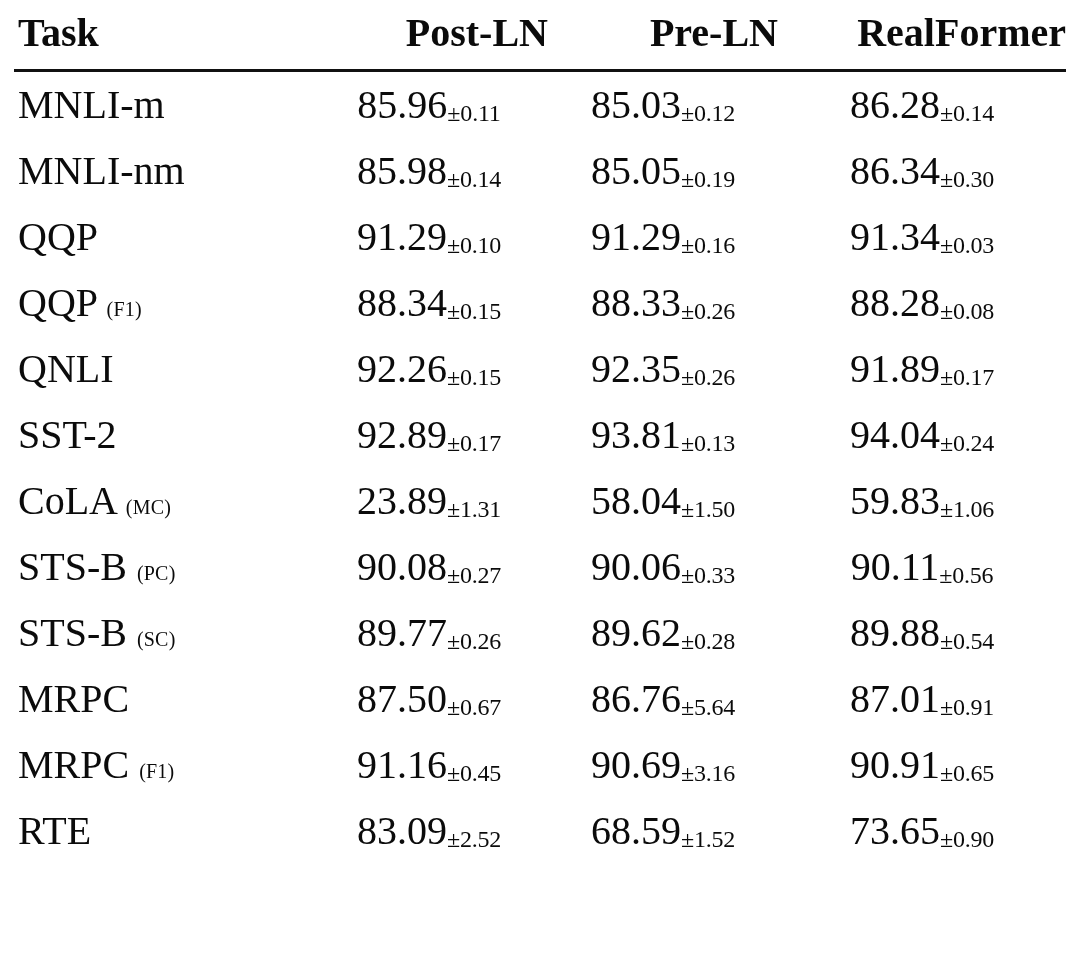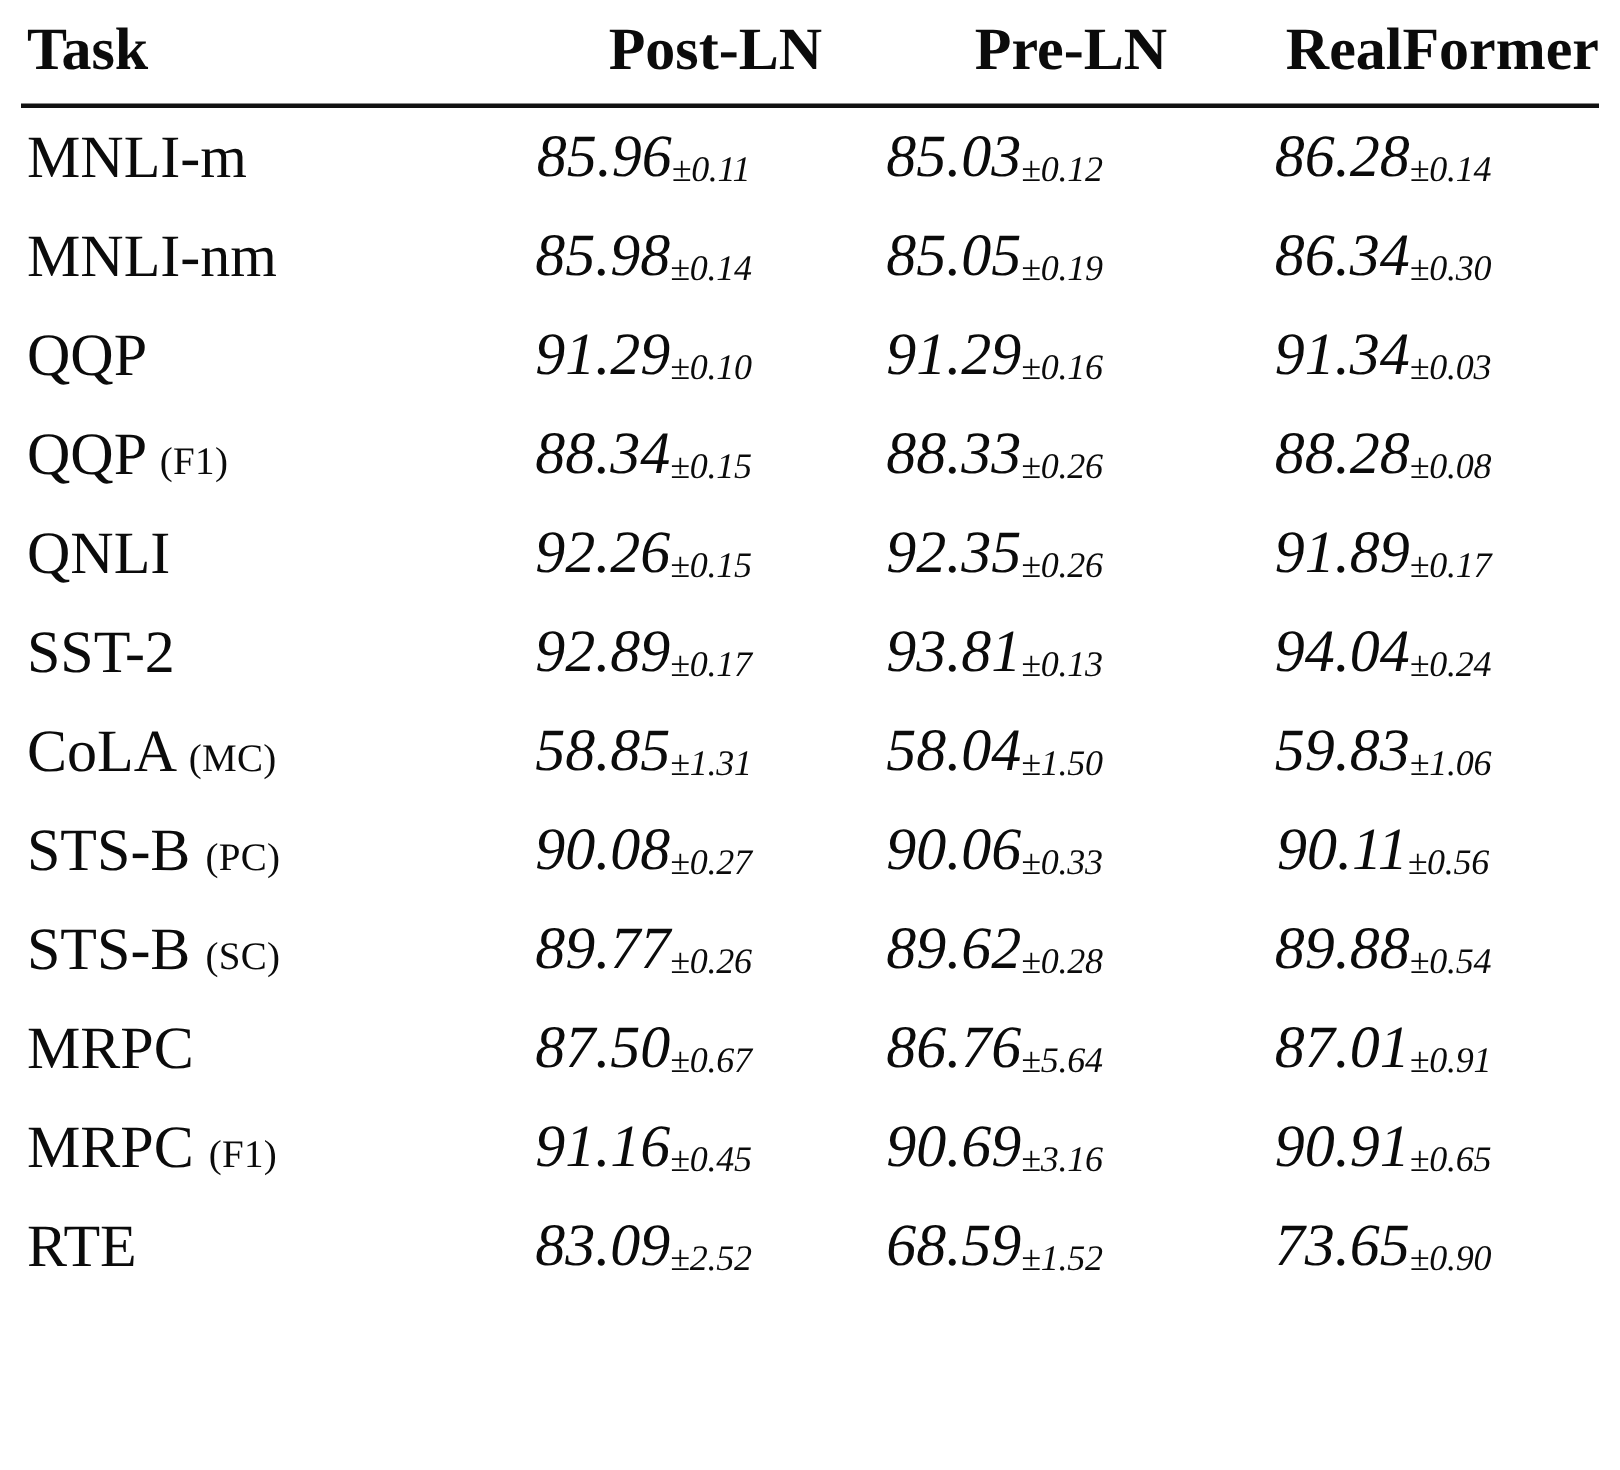--- a/index.html
+++ b/index.html
@@ -59,24 +59,23 @@
     height: 48px;
   }
   tbody td.task-cell {
     text-align: left;
     padding-left: 4px;
     white-space: nowrap;
   }
   tbody td.num-cell {
     text-align: center;
     white-space: nowrap;
-    font-style: italic;
   }
   .metric {
-    font-size: 26px;
+    font-size: 20px;
     letter-spacing: 0.2px;
   }
   .val {
     font-size: 40px;
   }
   .pm {
     font-size: 24px;
     vertical-align: -0.14em;
     letter-spacing: -0.2px;
   }
@@ -206,21 +205,21 @@
           <span class="val">94.04</span><span class="pm"><span class="pmsym">±</span><span>0.24</span></span>
         </td>
       </tr>
 
       <tr>
         <td class="task-cell">
           <span>CoLA</span>
           <span class="metric">(MC)</span>
         </td>
         <td class="num-cell">
-          <span class="val">58.85</span><span class="pm"><span class="pmsym">±</span><span>1.31</span></span>
+          <span class="val">23.89</span><span class="pm"><span class="pmsym">±</span><span>1.31</span></span>
         </td>
         <td class="num-cell">
           <span class="val">58.04</span><span class="pm"><span class="pmsym">±</span><span>1.50</span></span>
         </td>
         <td class="num-cell">
           <span class="val">59.83</span><span class="pm"><span class="pmsym">±</span><span>1.06</span></span>
         </td>
       </tr>
 
       <tr>

